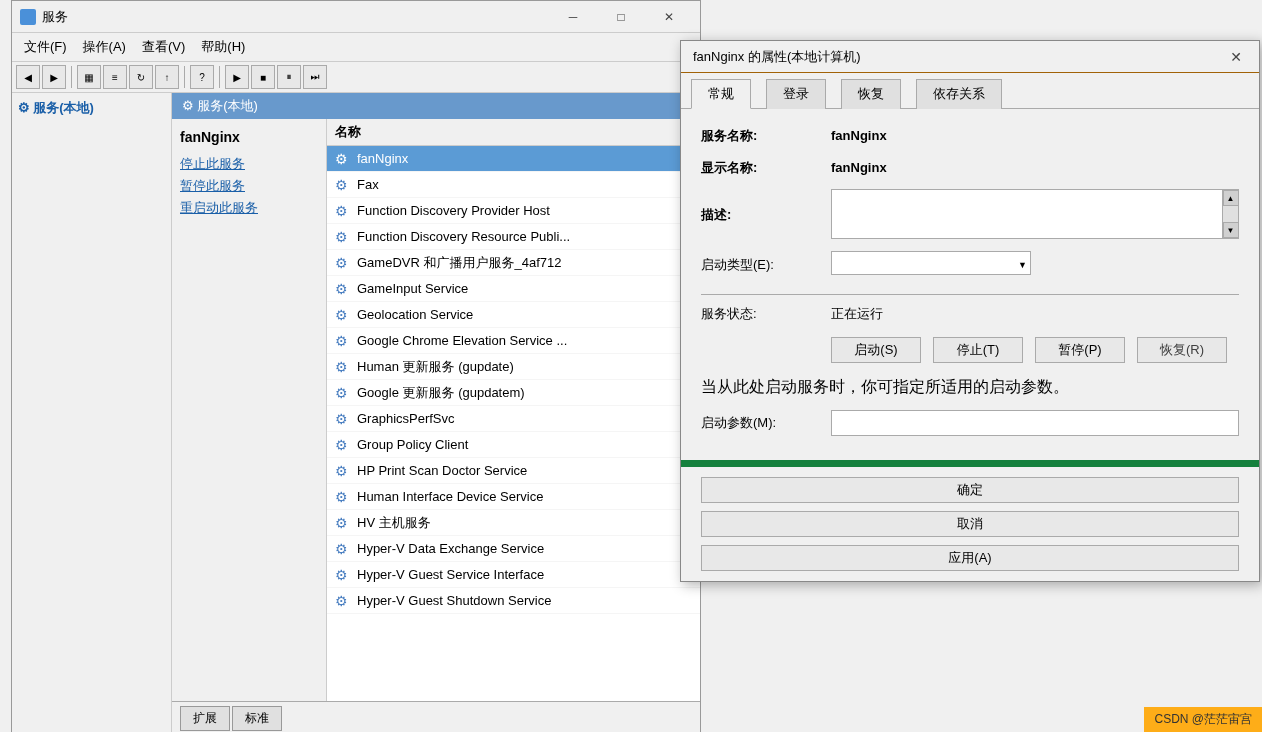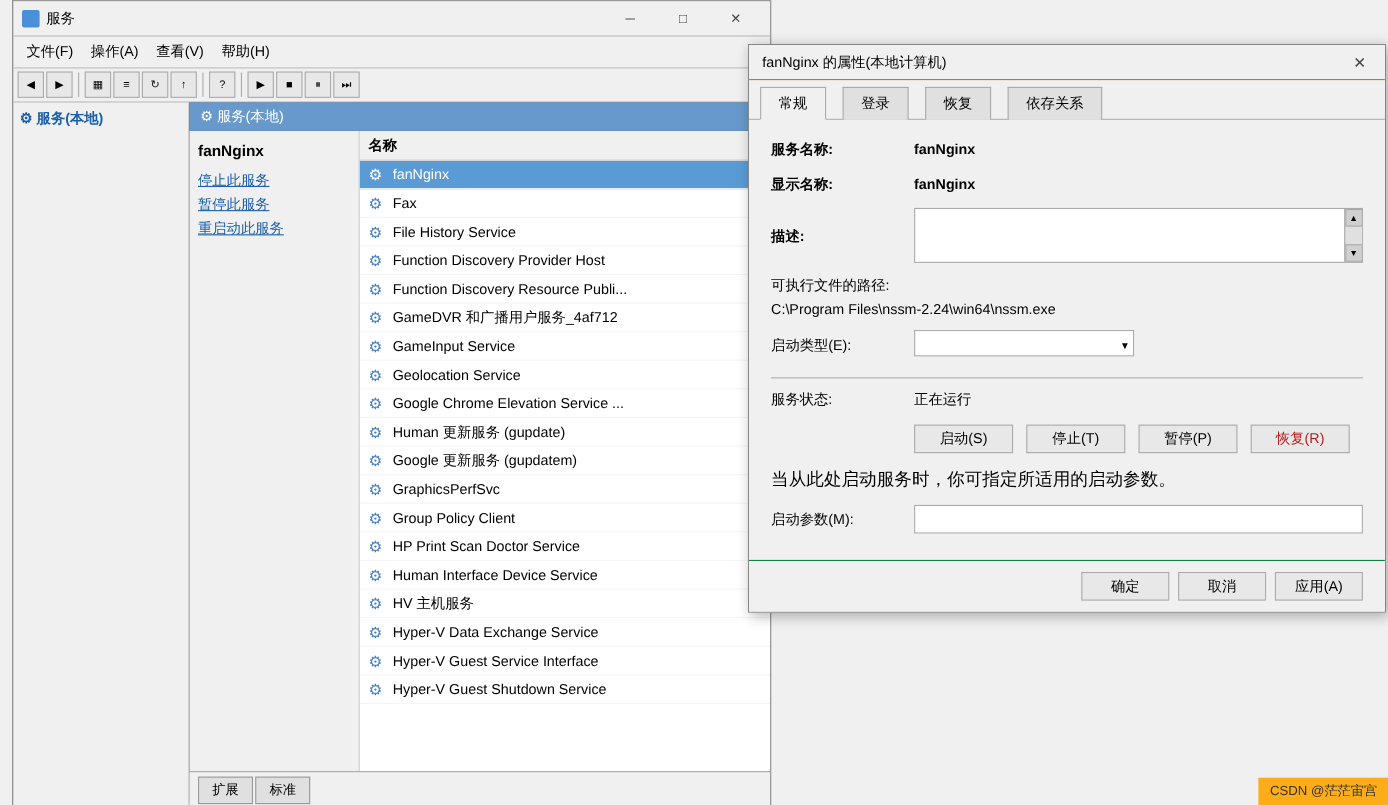--- a/index.html
+++ b/index.html
@@ -383,21 +383,21 @@
     .action-btn {
       min-width: 90px;
       height: 26px;
       background: #e8e8e8;
       border: 1px solid #aaa;
       cursor: pointer;
       font-size: 13px;
       padding: 0 12px;
     }
     .action-btn.disabled {
-      color: #b91c1c;
+      color: #404040;
       cursor: default;
     }
 
     .info-text {
       font-size: 16px;
       color: #000;
       margin-bottom: 12px;
     }
 
     .params-row {
@@ -416,22 +416,23 @@
       background: #fff;
       font-size: 13px;
       padding: 0 4px;
     }
 
     .dialog-footer {
       display: flex;
       justify-content: flex-end;
       gap: 8px;
       padding: 10px 20px;
-      border-top: 1px solid #15803d;
-      background: #f0f0f0;
+      border-top: 7px solid #15803d;
+      background: #f0f0f0;
+      flex-direction: column;
     }
     .footer-btn {
       min-width: 80px;
       height: 26px;
       background: #e8e8e8;
       border: 1px solid #aaa;
       cursor: pointer;
       font-size: 13px;
     }
 
@@ -514,24 +515,20 @@
               <div class="service-item selected">
                 <span class="svc-icon svc-icon-gear"></span>
                 <span>fanNginx</span>
               </div>
               <div class="service-item">
                 <span class="svc-icon svc-icon-gear"></span>
                 <span>Fax</span>
               </div>
               <div class="service-item">
                 <span class="svc-icon svc-icon-gear"></span>
-                <span>File History Service</span>
-              </div>
-              <div class="service-item">
-                <span class="svc-icon svc-icon-gear"></span>
                 <span>Function Discovery Provider Host</span>
               </div>
               <div class="service-item">
                 <span class="svc-icon svc-icon-gear"></span>
                 <span>Function Discovery Resource Publi...</span>
               </div>
               <div class="service-item">
                 <span class="svc-icon svc-icon-gear"></span>
                 <span>GameDVR 和广播用户服务_4af712</span>
               </div>
@@ -630,24 +627,20 @@
         <div class="field-label">描述:</div>
         <div class="desc-box">
           <div class="scrollbar-right">
             <div class="sb-arrow">▲</div>
             <div style="flex:1"></div>
             <div class="sb-arrow">▼</div>
           </div>
         </div>
       </div>
 
-      <div class="path-section">
-        <div class="path-label">可执行文件的路径:</div>
-        <div class="path-value">C:\Program Files\nssm-2.24\win64\nssm.exe</div>
-      </div>
 
       <div class="startup-row">
         <div class="startup-label">启动类型(E):</div>
         <div class="select-wrapper">
           <select>
             <option>自动</option>
             <option>自动(延迟启动)</option>
             <option>手动</option>
             <option>禁用</option>
           </select>

